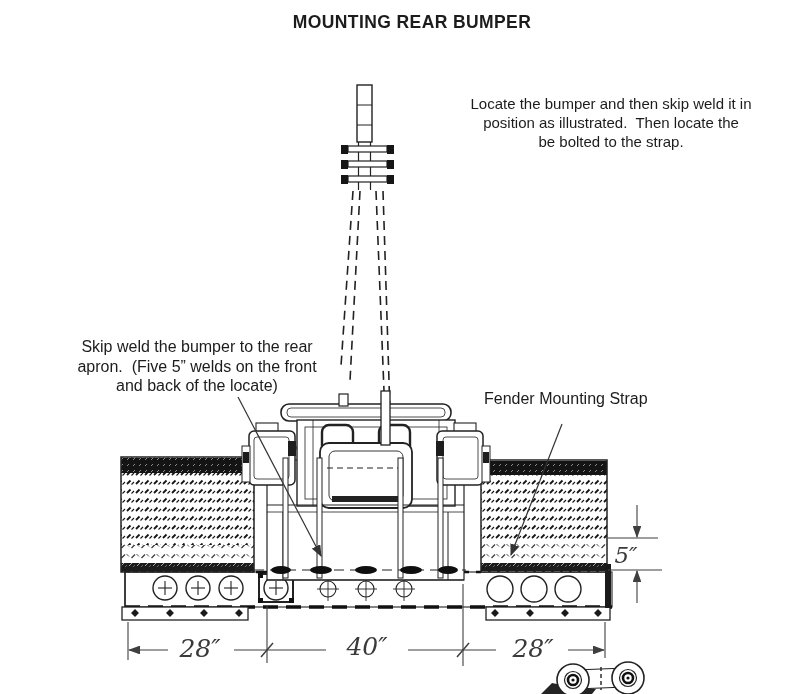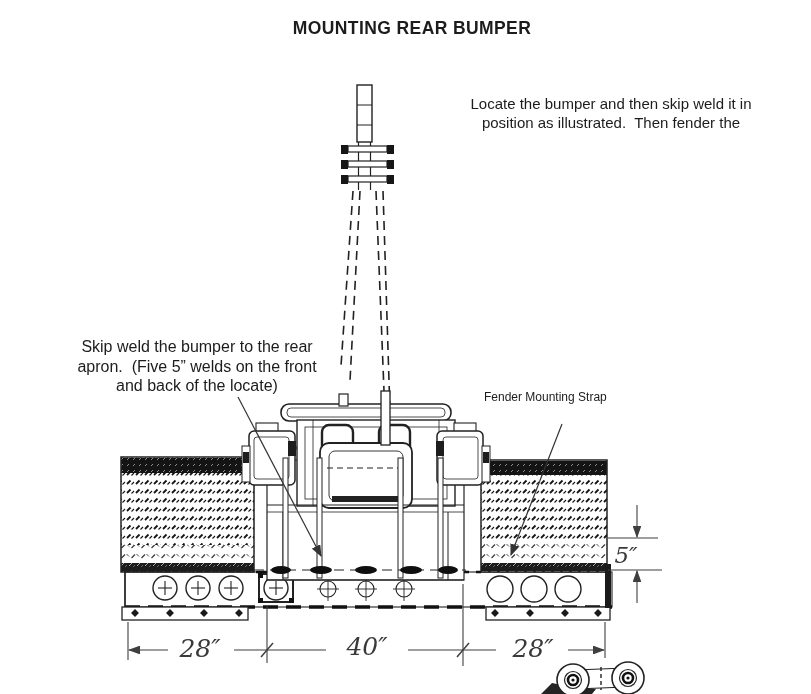--- a/index.html
+++ b/index.html
@@ -1,25 +1,25 @@
 <!DOCTYPE html>
 <html><head>
 <meta charset="utf-8">
 <style>
   html,body{margin:0;padding:0;background:#ffffff;}
   .page{position:relative;width:811px;height:694px;background:#ffffff;overflow:hidden;
         font-family:"Liberation Sans",sans-serif;color:#1c1c1c;}
   svg.drawing{position:absolute;left:0;top:0;}
-  .title{position:absolute;left:412px;top:18px;transform:translateX(-50%);
+  .title{position:absolute;left:412px;top:12px;transform:translateX(-50%);
          font-weight:bold;font-size:17.5px;letter-spacing:.4px;white-space:nowrap;}
   .instr{position:absolute;left:611px;top:94px;transform:translateX(-50%);
          text-align:center;font-size:15px;line-height:19px;}
   .callout-skip{position:absolute;left:197px;top:337px;transform:translateX(-50%);
          text-align:center;font-size:16px;line-height:19.5px;}
-  .strap-label{position:absolute;left:484px;top:390px;font-size:12px;white-space:nowrap;}
+  .strap-label{position:absolute;left:484px;top:390px;font-size:16px;white-space:nowrap;}
   .line{white-space:pre;}
   text.dim{font-family:"DejaVu Serif",serif;font-style:italic;fill:#3a3a3a;}
 </style>
 </head>
 <body>
 
 <div class="page">
 
 <svg class="drawing" width="811" height="694" viewBox="0 0 811 694">
   <defs>
@@ -292,21 +292,22 @@
       <circle cx="628" cy="678" r="5" stroke="#111" stroke-width="2.6" fill="none"></circle>
       <circle cx="628" cy="678" r="1.6" fill="#111" stroke="none"></circle>
     </g>
   </g>
 </svg>
 
   <div class="title">MOUNTING REAR BUMPER</div>
 
   <div class="instr">
     <div class="line">Locate the bumper and then skip weld it in</div>
-    <div class="line">position as illustrated.  Then fender the</div>
+    <div class="line">position as illustrated.  Then locate the</div>
+    <div class="line">be bolted to the strap.</div>
   </div>
 
   <div class="callout-skip">
     <div class="line">Skip weld the bumper to the rear</div>
     <div class="line">apron.  (Five 5” welds on the front</div>
     <div class="line">and back of the locate)</div>
   </div>
 
   <div class="strap-label">Fender Mounting Strap</div>
 

